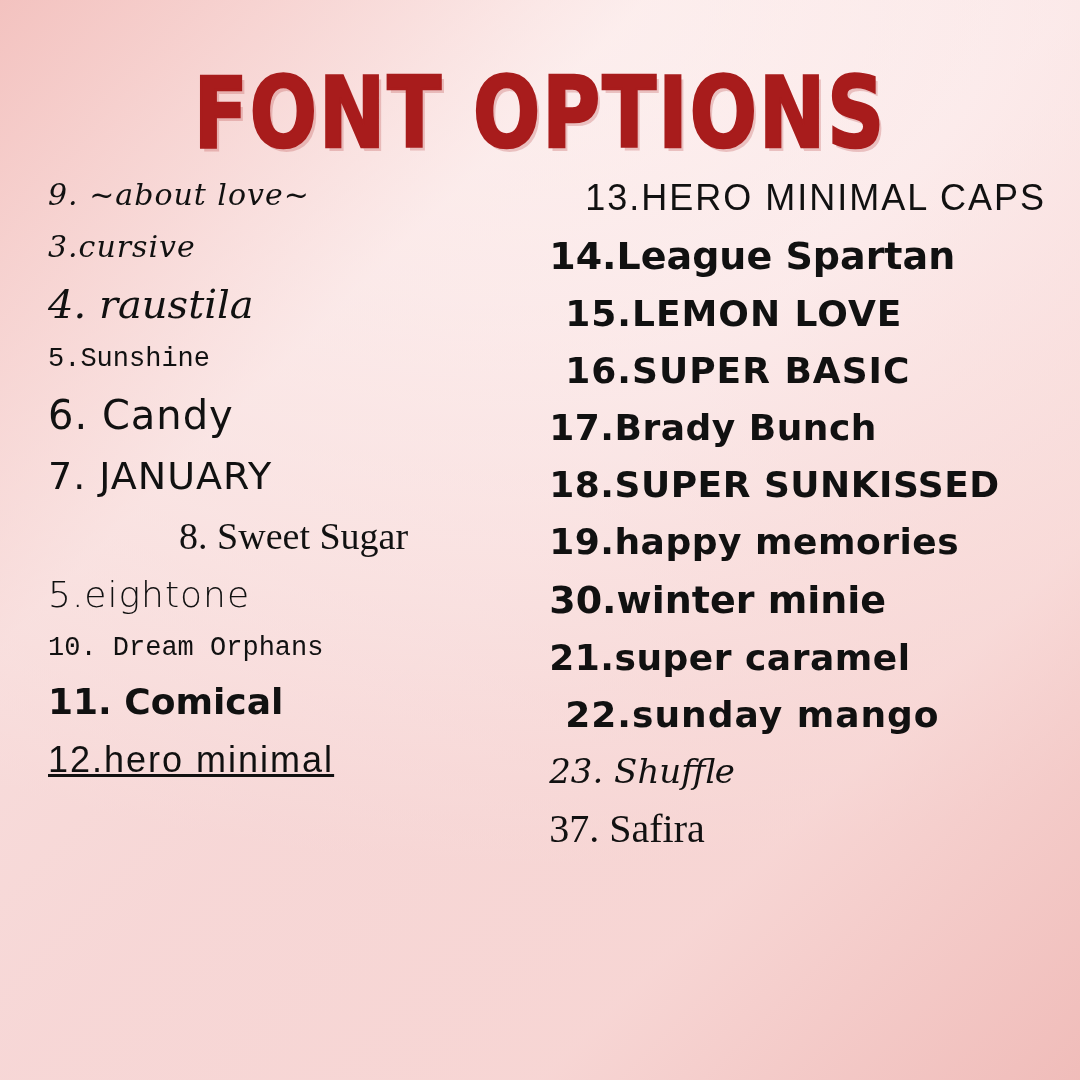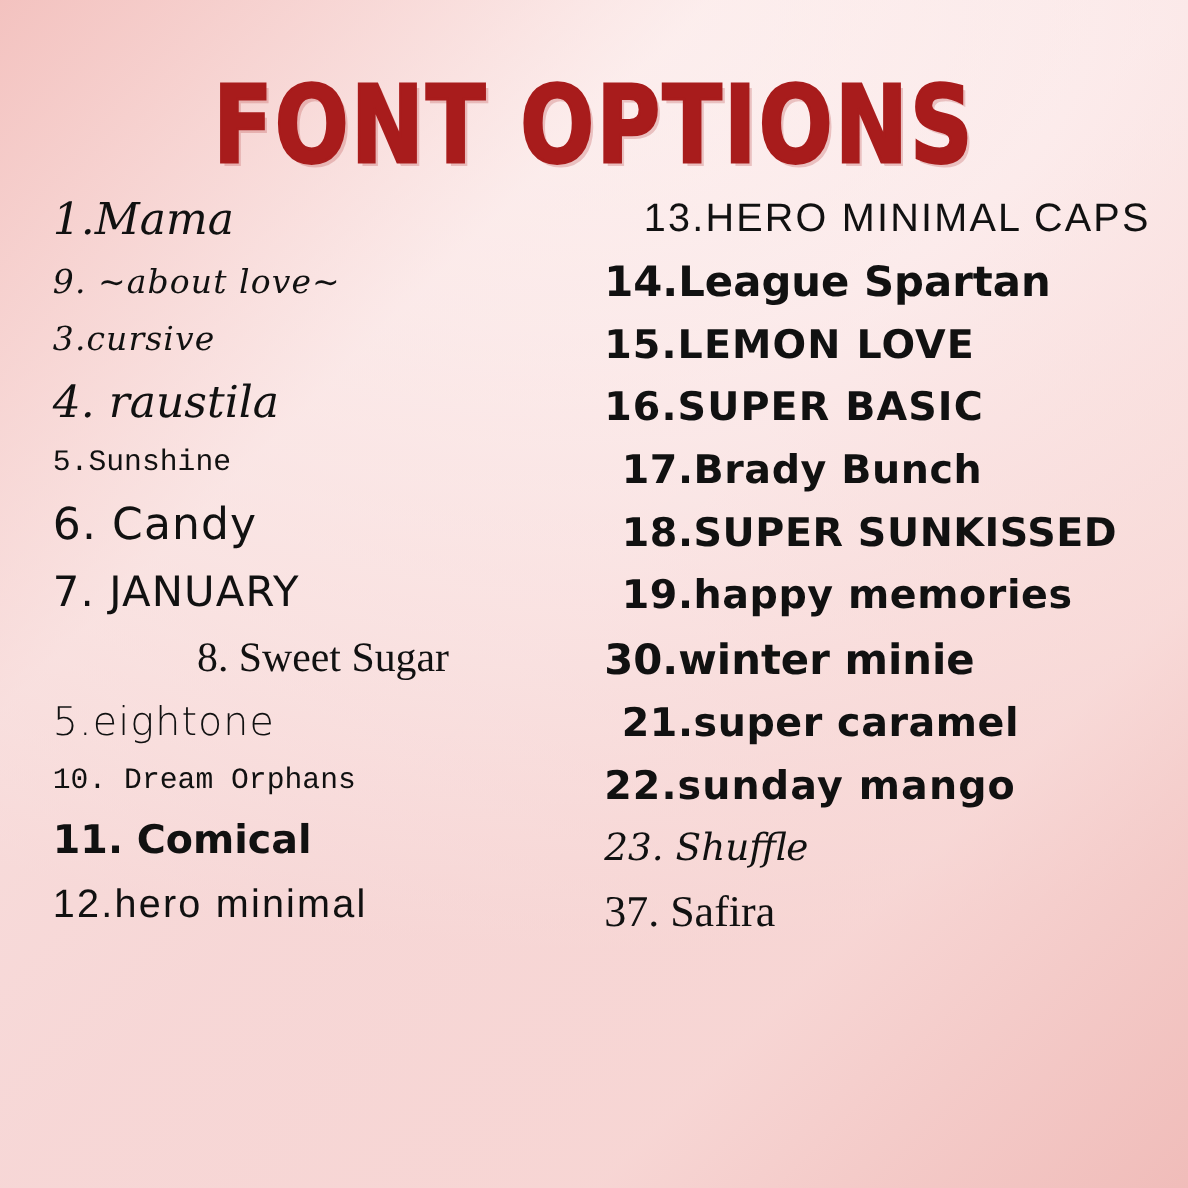--- a/index.html
+++ b/index.html
@@ -64,45 +64,44 @@
 
   
   .s-script  { font-family: "DejaVu Serif", serif; font-style: italic; font-size: 40px; }
   .s-script-sm { font-family: "DejaVu Serif", serif; font-style: italic; font-size: 30px; letter-spacing: 1px; }
   .s-thin    { font-family: Liberation Mono, monospace; font-weight: 300; font-size: 27px; }
   .s-round   { font-family: "DejaVu Sans", sans-serif; font-weight: normal; font-size: 40px; letter-spacing: 1px; }
   .s-caps    { font-family: "DejaVu Sans", sans-serif; font-size: 38px; letter-spacing: 1px; }
   .s-serif   { font-family: "Liberation Serif", serif; font-size: 38px; text-align: center; }
   .s-mono-lt { font-family: "DejaVu Sans", sans-serif; font-weight: 300; font-size: 36px; letter-spacing: 1px; }
   .s-bold    { font-family: "DejaVu Sans", sans-serif; font-weight: bold; font-size: 36px; }
-  .s-min     { font-family: "Liberation Sans", sans-serif; font-weight: 300; font-size: 36px; letter-spacing: 2px; }
+  .s-min     { font-family: "Liberation Sans", sans-serif; font-weight: 300; font-size: 36px; letter-spacing: 2px; text-decoration: underline; }
 
   
   .r-caps    { font-family: "Liberation Sans", sans-serif; font-weight: 300; font-size: 36px; letter-spacing: 2px; margin-left: 36px; }
   .r-heavy   { font-family: "DejaVu Sans", sans-serif; font-weight: bold; font-size: 38px; }
-  .r-heavy2  { font-family: "DejaVu Sans", sans-serif; font-weight: bold; font-size: 36px; letter-spacing: 1px; }
-  .r-round   { font-family: "DejaVu Sans", sans-serif; font-weight: bold; font-size: 36px; letter-spacing: 0.5px; margin-left: 16px; }
+  .r-heavy2  { font-family: "DejaVu Sans", sans-serif; font-weight: bold; font-size: 36px; letter-spacing: 1px; margin-left: 16px; }
+  .r-round   { font-family: "DejaVu Sans", sans-serif; font-weight: bold; font-size: 36px; letter-spacing: 0.5px; }
   .r-italic  { font-family: "DejaVu Serif", serif; font-style: italic; font-size: 34px; }
   .r-light   { font-family: "Liberation Serif", serif; font-weight: normal; font-size: 40px; }
 
   .left-rows  > .item { margin-bottom: 22px; }
   .right-rows > .item { margin-bottom: 21px; }
 </style>
 </head>
 <body>
 
 <div class="canvas">
 
   <div class="title">FONT OPTIONS</div>
 
   <div class="columns">
 
     <div class="col col-left">
       <div class="left-rows">
-        <div class="item s-script">1.Mama</div>
         <div class="item s-script-sm">9.  ~about love~</div>
         <div class="item s-script-sm">3.cursive</div>
         <div class="item s-script">4. raustila</div>
         <div class="item s-thin">5.Sunshine</div>
         <div class="item s-round">6. Candy</div>
         <div class="item s-caps">7. JANUARY</div>
         <div class="item s-serif">8. Sweet Sugar</div>
         <div class="item s-mono-lt">5.eightone</div>
         <div class="item s-thin">10. Dream Orphans</div>
         <div class="item s-bold">11. Comical</div>

